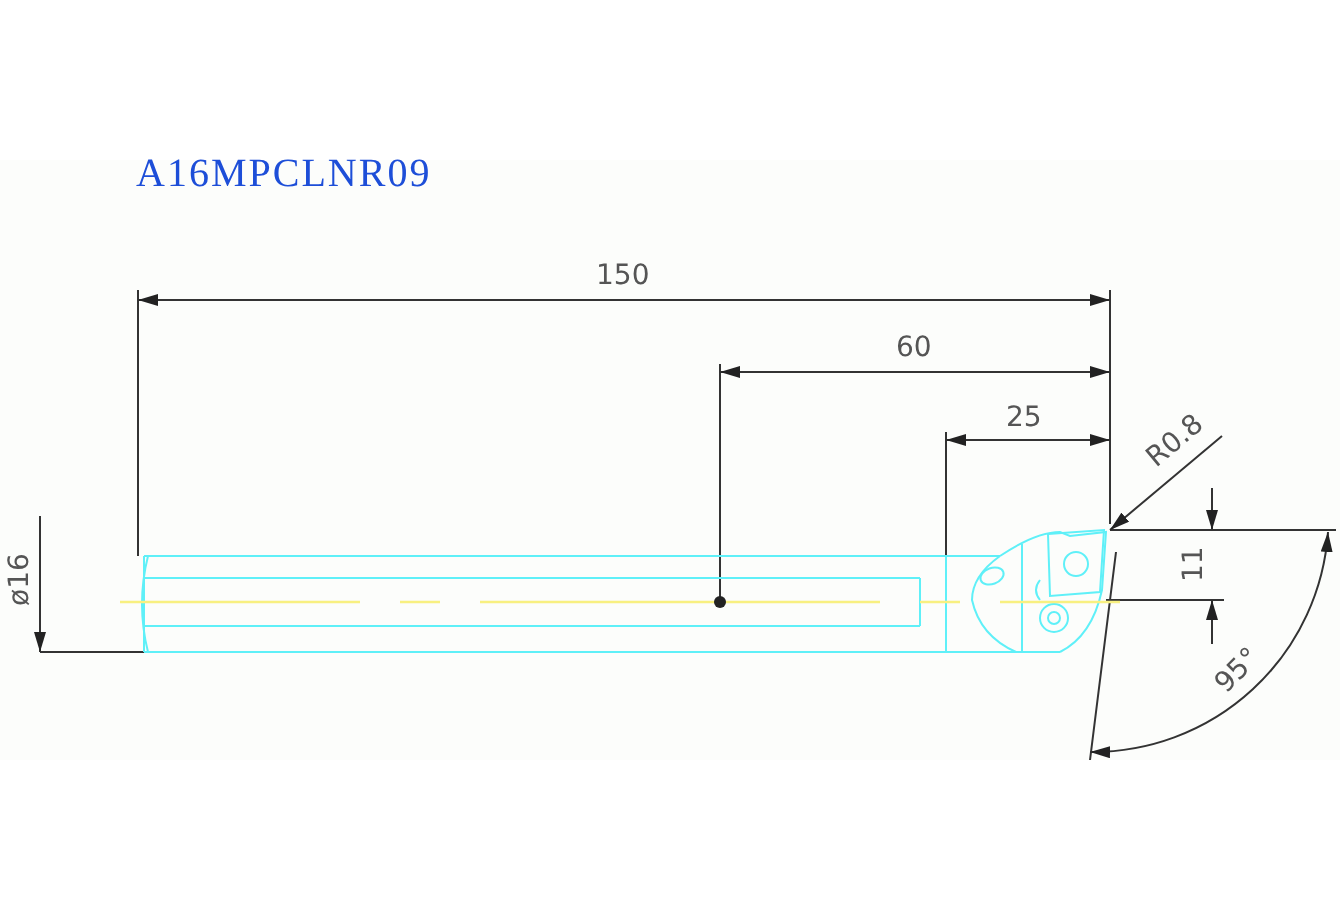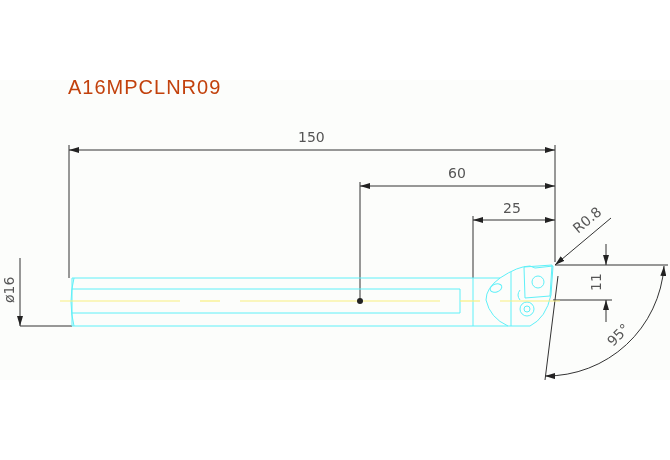--- a/index.html
+++ b/index.html
@@ -1,18 +1,18 @@
 <!DOCTYPE html>
 <html><head>
 <meta charset="utf-8">
 <style>
   html,body{margin:0;padding:0;background:#ffffff;}
   body{width:670px;height:460px;position:relative;overflow:hidden;font-family:"DejaVu Sans",sans-serif;}
   #canvas{position:absolute;left:0;top:0;width:670px;height:460px;}
-  .title{position:absolute;left:68px;top:76px;font-size:20px;color:#c2410c;letter-spacing:1px;font-family:Liberation Sans, sans-serif;}
+  .title{position:absolute;left:68px;top:76px;font-size:20px;color:#1d4ed8;letter-spacing:1px;font-family:Liberation Serif, serif;}
   .dim{font-family:"DejaVu Sans",sans-serif;font-size:14px;fill:#555;}
 </style>
 </head>
 <body>
 
 <div id="canvas">
   <svg width="670" height="460" viewBox="0 0 670 460" xmlns="http://www.w3.org/2000/svg">
     <defs>
       <marker id="arr" markerWidth="10" markerHeight="6" refX="10" refY="3" orient="auto" markerUnits="userSpaceOnUse">
         <path d="M0,0 L10,3 L0,6 Z" fill="#222"></path>

